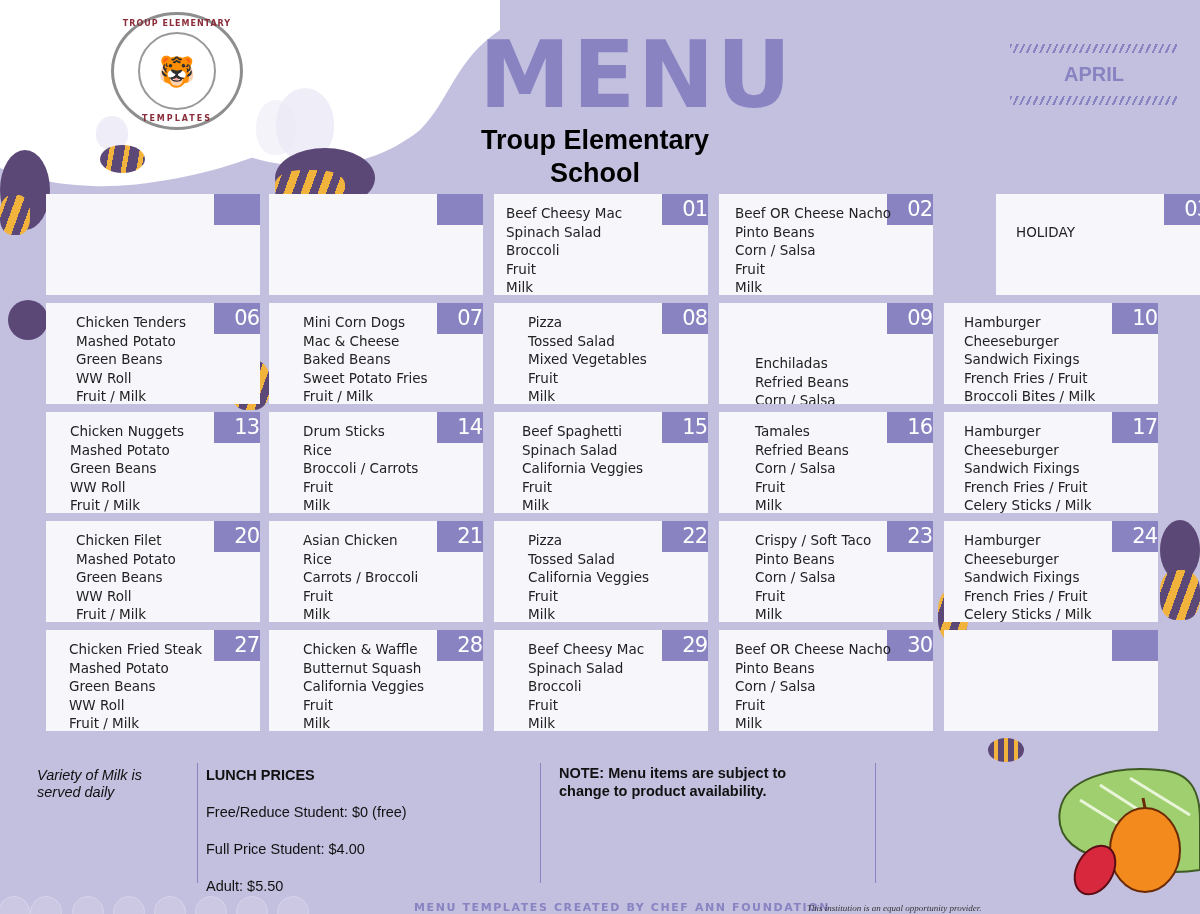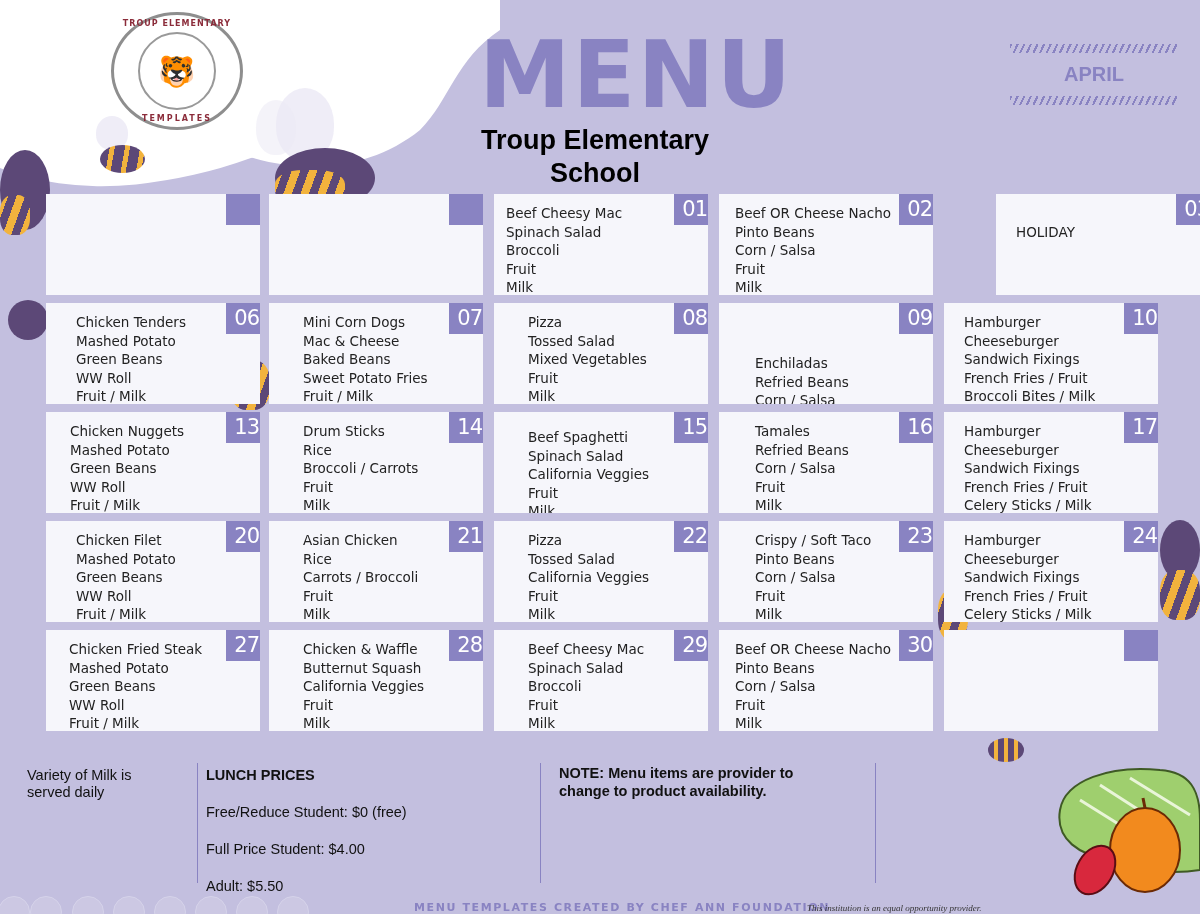--- a/index.html
+++ b/index.html
@@ -13,21 +13,21 @@
   .menu-title{position:absolute;left:466px;top:30px;width:280px;text-align:center;font-family:"DejaVu Sans",sans-serif;font-weight:bold;font-size:92px;line-height:92px;color:#8983c2;letter-spacing:2px;margin-left:13px;}
   .school{position:absolute;left:440px;top:124px;width:310px;text-align:center;font-family:"Liberation Sans",sans-serif;font-weight:bold;font-size:27px;line-height:33px;color:#000;}
   .month-box{position:absolute;left:1010px;top:44px;width:168px;height:64px;text-align:center;}
   .stripes{height:9px;background:repeating-linear-gradient(115deg,#8983c2 0 2px,transparent 2px 6px);}
   .month{font-family:"Liberation Sans",sans-serif;font-weight:bold;font-size:20px;color:#8983c2;margin:10px 0;}
   .bee{position:absolute;border-radius:50%;background:#5c4877;}
   .bee-stripe{position:absolute;background:repeating-linear-gradient(110deg,#f2b33d 0 8px,#5c4877 8px 16px);border-radius:40%;}
   .wing{position:absolute;border-radius:50% 50% 45% 45%;background:rgba(235,233,245,0.8);}
   .grid{position:absolute;left:46px;top:194px;width:1114px;height:540px;}
   .cell{position:absolute;width:214px;height:101px;background:#f6f6fb;overflow:hidden;}
-  .daynum{position:absolute;right:0;top:0;width:34px;height:31px;background:#8983c2;color:#fff;font-family:"DejaVu Sans",sans-serif;font-size:21px;line-height:31px;text-align:right;padding-right:1px;box-sizing:border-box;letter-spacing:-1px;}
+  .daynum{position:absolute;right:0;top:0;width:46px;height:31px;background:#8983c2;color:#fff;font-family:"DejaVu Sans",sans-serif;font-size:21px;line-height:31px;text-align:right;padding-right:1px;box-sizing:border-box;letter-spacing:-1px;}
   .items{position:absolute;top:10px;font-family:"DejaVu Sans",sans-serif;font-size:13.5px;line-height:18.5px;color:#222;white-space:nowrap;}
   .items div{height:18.5px;}
   .bottom{position:absolute;font-family:"Liberation Sans",sans-serif;font-size:14.5px;color:#111;}
   .vline{position:absolute;width:1px;background:#8983c2;}
   .footer{position:absolute;left:414px;top:901px;font-family:"DejaVu Sans",sans-serif;font-size:11px;font-weight:bold;color:#8983c2;letter-spacing:1.6px;}
   .eoe{position:absolute;left:807px;top:903px;font-family:"Liberation Serif",serif;font-style:italic;font-size:9px;color:#333;}
   .ctrl{position:absolute;top:896px;width:30px;height:30px;border-radius:50%;border:1px solid #d6d3ea;background:rgba(255,255,255,0.15);}
   .veg{position:absolute;left:1050px;top:760px;width:150px;height:140px;}
 </style>
 </head>
@@ -170,21 +170,21 @@
       <div class="items" style="left: 34px;">
         <div>Drum Sticks</div>
         <div>Rice</div>
         <div>Broccoli / Carrots</div>
         <div>Fruit</div>
         <div>Milk</div>
       </div>
     </div>
     <div class="cell" style="left: 448px; top: 218px;">
       <div class="daynum">15</div>
-      <div class="items" style="left: 34px; margin-top: 6px;">
+      <div class="items" style="left: 28px;">
         <div>Beef Spaghetti</div>
         <div>Spinach Salad</div>
         <div>California Veggies</div>
         <div>Fruit</div>
         <div>Milk</div>
       </div>
     </div>
     <div class="cell" style="left: 673px; top: 218px;">
       <div class="daynum">16</div>
       <div class="items" style="left: 36px;">
@@ -294,28 +294,28 @@
         <div>Fruit</div>
         <div>Milk</div>
       </div>
     </div>
     <div class="cell" style="left: 898px; top: 436px;">
       <div class="daynum"></div>
       <div class="items" style="left: 20px;"></div>
     </div>
   </div>
 
-<div class="bottom" style="left:27px;top:767px;width:150px;line-height:17px;">Variety of Milk is served daily</div>
+<div class="bottom" style="left:37px;top:767px;width:150px;line-height:17px;font-style:italic;">Variety of Milk is served daily</div>
 <div class="vline" style="left:197px;top:763px;height:120px;"></div>
 <div class="bottom" style="left:206px;top:767px;font-weight:bold;">LUNCH PRICES</div>
 <div class="bottom" style="left:206px;top:804px;">Free/Reduce Student: $0 (free)</div>
 <div class="bottom" style="left:206px;top:841px;">Full Price Student: $4.00</div>
 <div class="bottom" style="left:206px;top:878px;">Adult: $5.50</div>
 <div class="vline" style="left:540px;top:763px;height:120px;"></div>
-<div class="bottom" style="left:559px;top:764px;width:260px;font-weight:bold;line-height:18px;"><span>NOTE:</span><span> Menu items are provider to change to product availability.</span></div>
+<div class="bottom" style="left:559px;top:764px;width:260px;font-weight:bold;line-height:18px;"><span>NOTE:</span><span> Menu items are subject to change to product availability.</span></div>
 <div class="vline" style="left:875px;top:763px;height:120px;"></div>
 
 <svg class="veg" viewBox="0 0 150 140">
   <path d="M10,50 C15,20 60,5 110,10 C140,12 150,30 150,60 L150,110 C120,115 80,110 60,100 C30,95 5,80 10,50 Z" fill="#9fcf6e" stroke="#3f5a25" stroke-width="2"></path>
   <path d="M30,40 L110,90 M50,25 L120,70 M80,18 L140,55" stroke="#e9f5d8" stroke-width="3"></path>
   <ellipse cx="95" cy="90" rx="35" ry="42" fill="#f28a1e" stroke="#6b2a05" stroke-width="2"></ellipse>
   <path d="M95,48 L93,38" stroke="#6b2a05" stroke-width="3"></path>
   <ellipse cx="45" cy="110" rx="18" ry="26" transform="rotate(30 45 110)" fill="#d8283d" stroke="#5a0d14" stroke-width="2"></ellipse>
 </svg>
 

